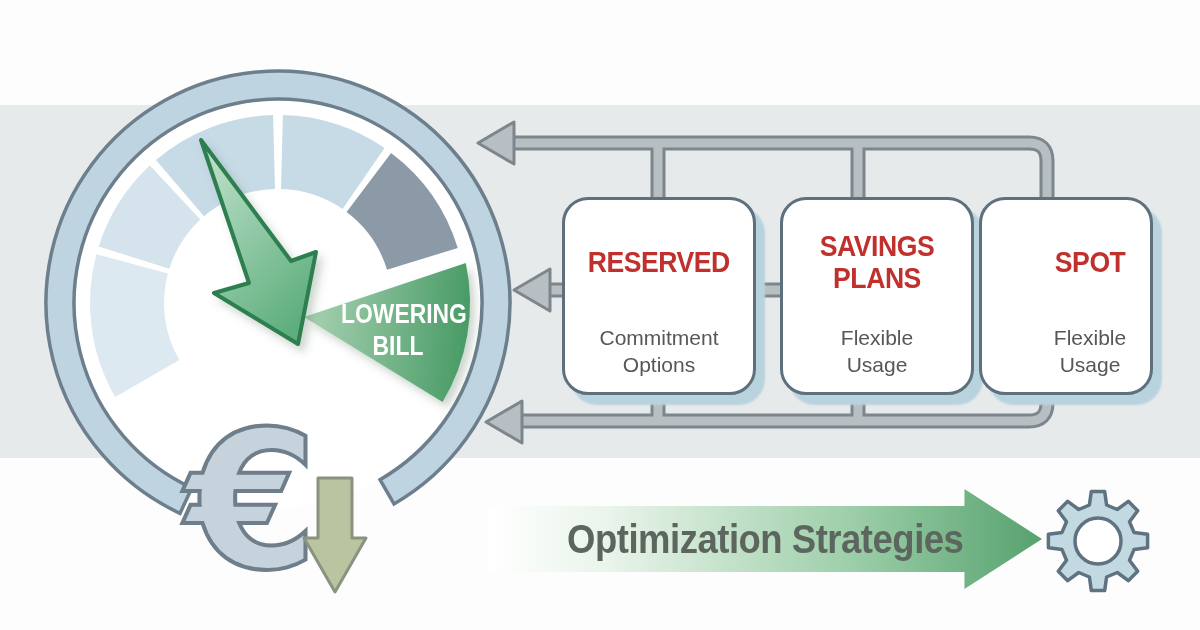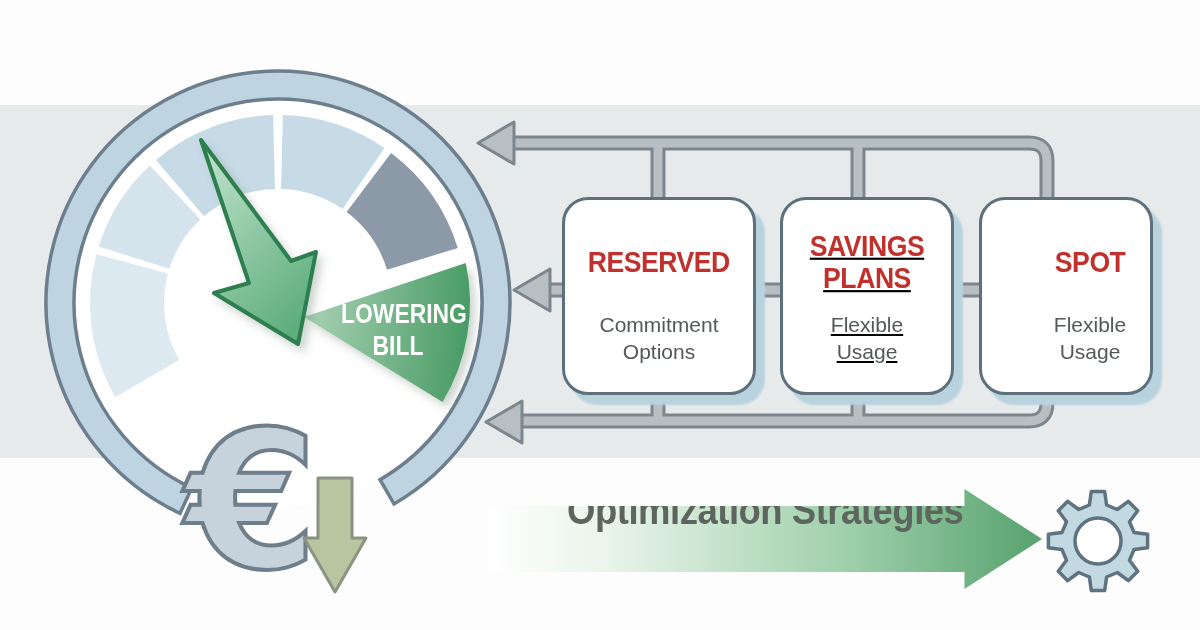--- a/index.html
+++ b/index.html
@@ -10,38 +10,38 @@
   .band{
     position:absolute;left:0;top:105px;width:1200px;height:353px;
     background:var(--band_gray,#e7eaeb);
   }
   .main-svg{position:absolute;left:0;top:0;z-index:1;}
   
   .card{
     position:absolute;top:197px;height:198px;box-sizing:border-box;z-index:2;
     background:#fff;border:3px solid #5d707c;border-radius:26px;
     box-shadow:9px 10px 2px #b9d3de;
-    display:flex;flex-direction:column;align-items:center;padding-top:26px;
+    display:flex;flex-direction:column;align-items:center;padding-top:26px;gap:26px;
   }
   .card-title{
     min-height:72px;display:flex;align-items:center;justify-content:center;
     text-align:center;line-height:1.06;
     font-weight:bold;font-size:28px;color:var(--title_red,#c0302c);
     transform:scale(.95,1.08);letter-spacing:-.5px;
   }
   .card-sub{
-    margin-top:13px;text-align:center;line-height:1.3;max-width:122px;
+    text-align:center;line-height:1.3;max-width:122px;
     font-size:21px;color:var(--subtitle_gray,#54585a);
   }
   
   .footer-arrow{
     position:absolute;left:488px;top:489px;width:554px;height:100px;z-index:2;
     background:linear-gradient(90deg,#ffffff 0%,#e9f4ea 22%,#9ecfaa 65%,#57a26e 100%);
     clip-path:polygon(0 17%,86% 17%,86% 0,100% 50%,86% 100%,86% 83%,0 83%);
-    display:flex;align-items:flex-start;justify-content:center;
+    display:flex;align-items:center;justify-content:center;
   }
   .footer-label{
     width:86%;text-align:center;font-weight:bold;font-size:38px;
     color:var(--footer_text,#5d665e);letter-spacing:-.5px;transform:scale(.96,1.05);
   }
 </style>
 </head>
 <body>
 
 <div class="stage">
@@ -108,21 +108,21 @@
     <g>
       <path d="M 1089.4,505.0 L 1091.3,491.4 L 1104.7,491.4 L 1106.6,505.0 L 1117.3,509.5 L 1128.3,501.3 L 1137.7,510.7 L 1129.5,521.7 L 1134.0,532.4 L 1147.6,534.3 L 1147.6,547.7 L 1134.0,549.6 L 1129.5,560.3 L 1137.7,571.3 L 1128.3,580.7 L 1117.3,572.5 L 1106.6,577.0 L 1104.7,590.6 L 1091.3,590.6 L 1089.4,577.0 L 1078.7,572.5 L 1067.7,580.7 L 1058.3,571.3 L 1066.5,560.3 L 1062.0,549.6 L 1048.4,547.7 L 1048.4,534.3 L 1062.0,532.4 L 1066.5,521.7 L 1058.3,510.7 L 1067.7,501.3 L 1078.7,509.5 Z" style="fill:var(--gear_blue,#c2d9e2)" stroke="#5e7280" stroke-width="3.5" stroke-linejoin="round"></path>
       <circle cx="1098" cy="541" r="23" fill="#ffffff" stroke="#5e7280" stroke-width="3.5"></circle>
     </g>
   </svg>
 
   <div class="card" style="left:562px;width:194px;">
     <div class="card-title">RESERVED</div>
     <div class="card-sub">Commitment Options</div>
   </div>
-  <div class="card" style="left:780px;width:174px;text-decoration:underline;">
+  <div class="card" style="left:780px;width:194px;">
     <div class="card-title">SAVINGS PLANS</div>
     <div class="card-sub">Flexible Usage</div>
   </div>
   <div class="card" style="left:979px;width:174px;padding-left:48px;">
     <div class="card-title">SPOT</div>
     <div class="card-sub">Flexible Usage</div>
   </div>
 
   <div class="footer-arrow">
     <div class="footer-label">Optimization Strategies</div>

